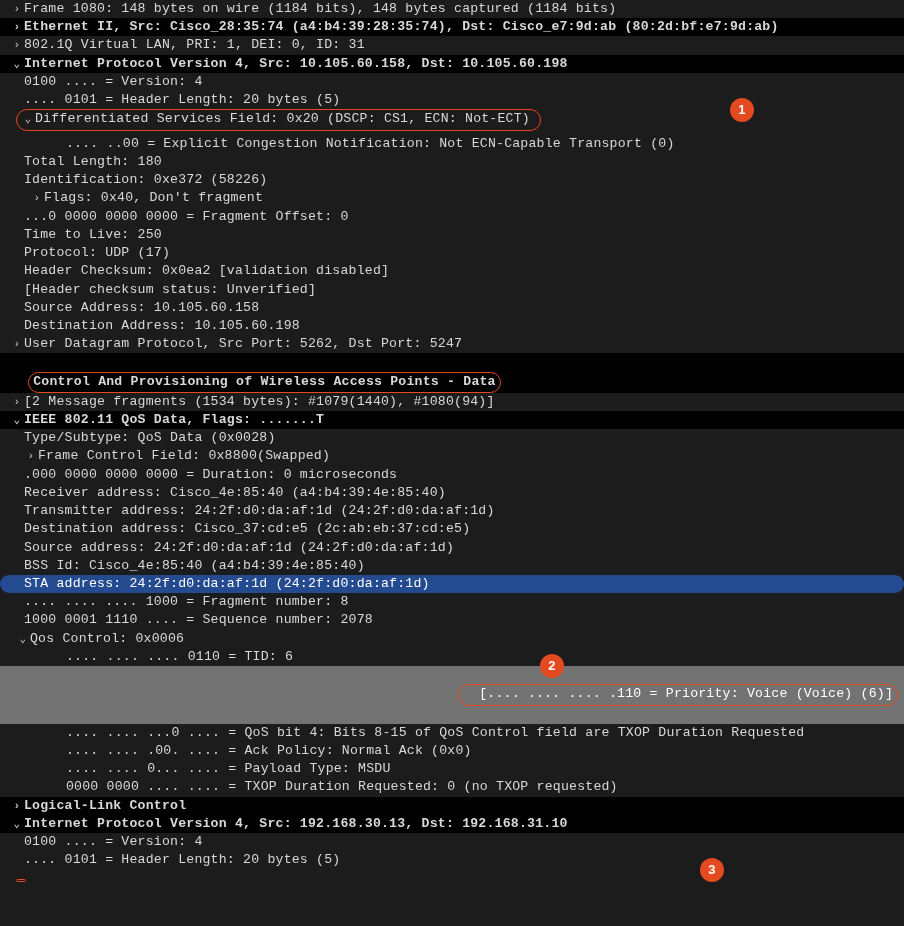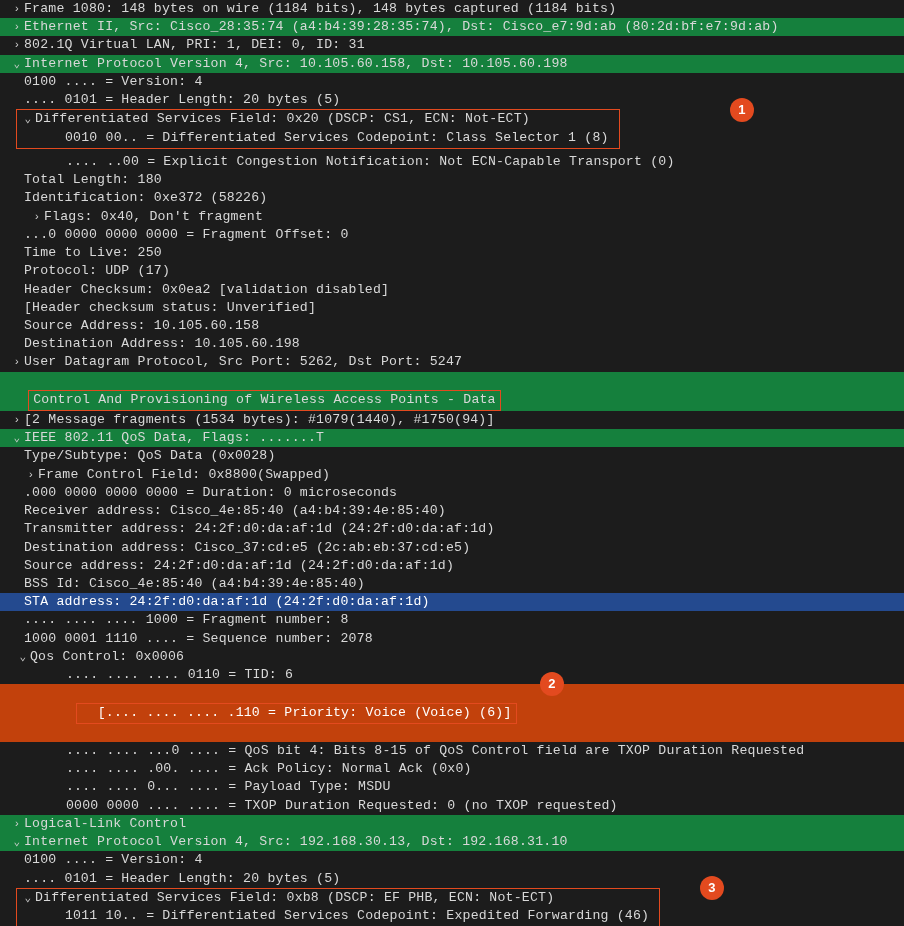--- a/index.html
+++ b/index.html
@@ -13,42 +13,45 @@
     line-height: 1.38;
     width: 904px;
     letter-spacing: 0.2px;
   }
   .row {
     white-space: pre;
     padding: 0 6px 0 0;
     overflow: hidden;
   }
   .row.alt {
-    background: #15803d;
+    background: #000000;
+    font-weight: bold;
   }
   .row.sel {
     background: #244a8f;
     color: #fff;
+    border-radius: 9px;
   }
   .row.selwide {
-    background: #c2410c;
+    background: #737373;
     color: #fff;
+    text-align: right;
   }
   .arrow {
     display: inline-block;
     width: 14px;
     text-align: center;
     color: #cfcfcf;
     font-size: 11px;
     vertical-align: baseline;
   }
   .boxred {
     display: inline-block;
     border: 1.5px solid #e34a1f;
-    border-radius: 0;
+    border-radius: 16px;
     padding: 0 4px 1px 4px;
     margin-left: -4px;
   }
   .hl-wrap { position: relative; }
   .callout {
     position: absolute;
     right: 150px;
     top: -11px;
     width: 24px;
     height: 24px;
@@ -80,21 +83,20 @@
 <div class="row ind2"><span>0100 .... = Version: 4</span></div>
 <div class="row ind2"><span>.... 0101 = Header Length: 20 bytes (5)</span></div>
 
 <div class="hl-wrap">
   <div class="callout">
       <span>1</span>
     </div>
   <div style="padding-left:20px;">
     <span class="boxred">
       <div class="row" style="padding-left:0"><span class="arrow">⌄</span><span>Differentiated Services Field: 0x20 (DSCP: CS1, ECN: Not-ECT)</span></div>
-      <div class="row" style="padding-left:44px"><span>0010 00.. = Differentiated Services Codepoint: Class Selector 1 (8)</span></div>
     </span>
   </div>
 </div>
 
 <div class="row ind3"><span>.... ..00 = Explicit Congestion Notification: Not ECN-Capable Transport (0)</span></div>
 <div class="row ind2"><span>Total Length: 180</span></div>
 <div class="row ind2"><span>Identification: 0xe372 (58226)</span></div>
 <div class="row" style="padding-left:30px"><span class="arrow">›</span><span>Flags: 0x40, Don't fragment</span></div>
 <div class="row ind2"><span>...0 0000 0000 0000 = Fragment Offset: 0</span></div>
 <div class="row ind2"><span>Time to Live: 250</span></div>
@@ -103,21 +105,21 @@
 <div class="row ind2"><span>[Header checksum status: Unverified]</span></div>
 <div class="row ind2"><span>Source Address: 10.105.60.158</span></div>
 <div class="row ind2"><span>Destination Address: 10.105.60.198</span></div>
 
 <div class="row pad0"><span class="arrow">›</span><span>User Datagram Protocol, Src Port: 5262, Dst Port: 5247</span></div>
 
 <div class="row alt pad0" style="padding-left:16px">
   <span class="boxred"><span>Control And Provisioning of Wireless Access Points - Data</span></span>
 </div>
 
-<div class="row pad0"><span class="arrow">›</span><span>[2 Message fragments (1534 bytes): #1079(1440), #1750(94)]</span></div>
+<div class="row pad0"><span class="arrow">›</span><span>[2 Message fragments (1534 bytes): #1079(1440), #1080(94)]</span></div>
 <div class="row alt pad0"><span class="arrow">⌄</span><span>IEEE 802.11 QoS Data, Flags: .......T</span></div>
 
 <div class="row ind2"><span>Type/Subtype: QoS Data (0x0028)</span></div>
 <div class="row" style="padding-left:24px"><span class="arrow">›</span><span>Frame Control Field: 0x8800(Swapped)</span></div>
 <div class="row ind2"><span>.000 0000 0000 0000 = Duration: 0 microseconds</span></div>
 <div class="row ind2"><span>Receiver address: Cisco_4e:85:40 (a4:b4:39:4e:85:40)</span></div>
 <div class="row ind2"><span>Transmitter address: 24:2f:d0:da:af:1d (24:2f:d0:da:af:1d)</span></div>
 <div class="row ind2"><span>Destination address: Cisco_37:cd:e5 (2c:ab:eb:37:cd:e5)</span></div>
 <div class="row ind2"><span>Source address: 24:2f:d0:da:af:1d (24:2f:d0:da:af:1d)</span></div>
 <div class="row ind2"><span>BSS Id: Cisco_4e:85:40 (a4:b4:39:4e:85:40)</span></div>
@@ -146,17 +148,15 @@
 
 <div class="row ind2"><span>0100 .... = Version: 4</span></div>
 <div class="row ind2"><span>.... 0101 = Header Length: 20 bytes (5)</span></div>
 
 <div class="hl-wrap">
   <div class="callout c3">
       <span>3</span>
     </div>
   <div style="padding-left:20px;">
     <span class="boxred">
-      <div class="row" style="padding-left:0"><span class="arrow">⌄</span><span>Differentiated Services Field: 0xb8 (DSCP: EF PHB, ECN: Not-ECT)</span></div>
-      <div class="row" style="padding-left:44px"><span>1011 10.. = Differentiated Services Codepoint: Expedited Forwarding (46)</span></div>
     </span>
   </div>
 </div>
 
 </body></html>

